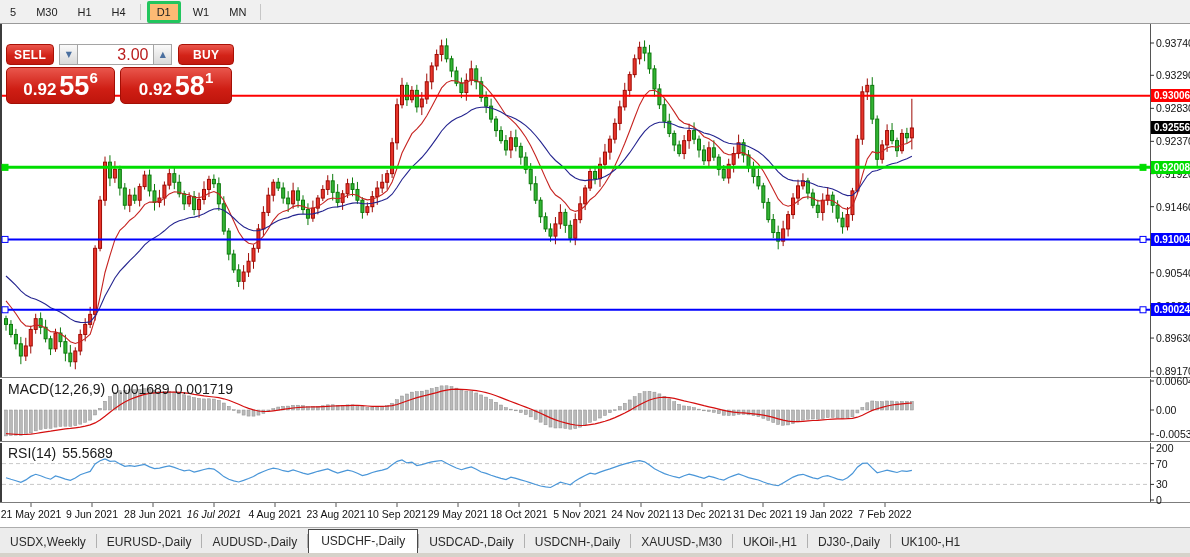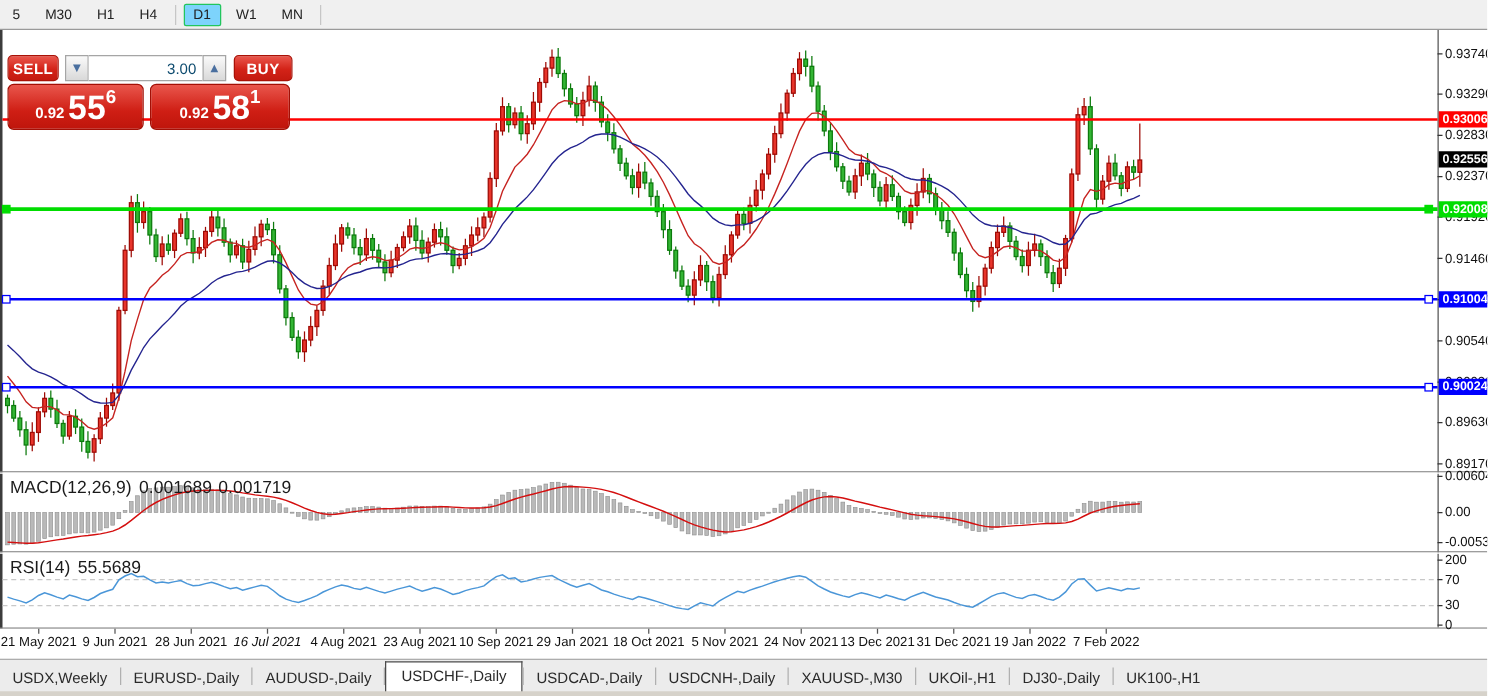--- a/index.html
+++ b/index.html
@@ -3,49 +3,49 @@
 <meta charset="utf-8">
 <style>
   html,body{margin:0;padding:0;background:#fff;}
   #app{position:relative;width:1190px;height:557px;overflow:hidden;
        font-family:"Liberation Sans",sans-serif;background:#fff;user-select:none;}
   
   #toolbar{position:absolute;left:0;top:0;width:1190px;height:23px;background:#f0f0f0;
            border-bottom:1px solid #9a9a9a;z-index:6;display:flex;align-items:center;}
   .tf-btn{font-size:11px;color:#222;padding:2px 7px;margin:0 2px;border:1px solid transparent;
           border-radius:2px;cursor:default;white-space:nowrap;}
-  .tf-btn.active{background:#7dd3fc;border:1px solid #22c55e;}
+  .tf-btn.active{background:#fdba74;border:3px solid #22c55e;}
   .tf-sep{width:1px;height:16px;background:#c6c6c6;margin:0 4px;}
   
   #chart-svg{position:absolute;left:0;top:0;z-index:2;}
   #chart-title{position:absolute;left:8px;top:27px;z-index:4;font-size:12px;font-weight:700;
                color:#10102a;letter-spacing:.2px;}
   #chart-title .sp{margin-right:7px;}
   #chart-title .arrow{font-size:9px;margin-right:4px;color:#111;}
   
   #trade-panel{position:absolute;left:6px;top:44px;z-index:5;width:228px;}
   #tp-row1{display:flex;height:21px;}
   .tp-btn{background:linear-gradient(180deg,#ea564c 0%,#d32318 55%,#c41a10 100%);
           border:1px solid #a91106;border-radius:4px;color:#fff;font-size:12px;font-weight:700;
           display:flex;align-items:center;justify-content:center;letter-spacing:.4px;}
   #sell-btn{width:52px;}
   #buy-btn{width:60px;margin-left:6px;}
   #vol-box{display:flex;margin-left:5px;height:21px;}
   .vol-arrow{width:17px;background:linear-gradient(180deg,#fafafa,#d9d9d9);border:1px solid #a5a5a5;
              display:flex;align-items:center;justify-content:center;font-size:8px;color:#4a6f9f;
              font-family:"DejaVu Sans",sans-serif;}
   #vol-field{width:70px;background:#fff;border-top:1px solid #a5a5a5;border-bottom:1px solid #a5a5a5;
-             font-size:12px;color:#0c4a6e;text-align:right;padding-right:5px;line-height:20px;padding-left:16px;}
+             font-size:16px;color:#b91c1c;text-align:right;padding-right:5px;line-height:20px;}
   #tp-row2{display:flex;margin-top:2px;}
   .quote-block{background:linear-gradient(180deg,#e9564c 0%,#cf1e14 60%,#bf150c 100%);
                border:1px solid #a30f05;border-radius:5px;color:#fff;height:35px;
                display:flex;align-items:center;justify-content:center;}
   #bid-block{width:107px;}
   #ask-block{width:110px;margin-left:5px;}
-  .q-small{font-size:12px;font-weight:700;margin-right:3px;margin-top:8px;}
+  .q-small{font-size:17px;font-weight:700;margin-right:3px;margin-top:8px;}
   .q-big{font-size:27px;font-weight:700;line-height:30px;}
   .q-sup{font-size:15px;font-weight:700;align-self:flex-start;margin-top:1px;}
   .quote-block{display:flex;align-items:center;}
   
   .ax-label{position:absolute;left:1156px;z-index:4;font-size:10.5px;color:#111;white-space:nowrap;}
   .badge{position:absolute;left:1151px;width:39px;height:13px;z-index:5;color:#fff;
          font-size:10px;font-weight:700;line-height:13px;padding-left:3px;white-space:nowrap;}
   
   .ind-label{position:absolute;left:8px;z-index:4;font-size:14px;color:#1a1a1a;}
   .ind-label .v1{margin-left:6px;}
@@ -750,21 +750,21 @@
       <div class="ax-label" style="top: 457.6px;">70</div>
       <div class="ax-label" style="top: 478.4px;">30</div>
       <div class="ax-label" style="top: 494px;">0</div>
       <div class="date-label" style="left: 31px;">21 May 2021</div>
       <div class="date-label" style="left: 92px;">9 Jun 2021</div>
       <div class="date-label" style="left: 153px;">28 Jun 2021</div>
       <div class="date-label" style="left: 214px; font-style: italic;">16 Jul 2021</div>
       <div class="date-label" style="left: 275px;">4 Aug 2021</div>
       <div class="date-label" style="left: 336px;">23 Aug 2021</div>
       <div class="date-label" style="left: 397px;">10 Sep 2021</div>
-      <div class="date-label" style="left: 458px;">29 Jan 2021</div>
+      <div class="date-label" style="left: 458px;">29 May 2021</div>
       <div class="date-label" style="left: 519px;">18 Oct 2021</div>
       <div class="date-label" style="left: 580px;">5 Nov 2021</div>
       <div class="date-label" style="left: 641px;">24 Nov 2021</div>
       <div class="date-label" style="left: 702px;">13 Dec 2021</div>
       <div class="date-label" style="left: 763px;">31 Dec 2021</div>
       <div class="date-label" style="left: 824px;">19 Jan 2022</div>
       <div class="date-label" style="left: 885px;">7 Feb 2022</div>
     </div>
 
   <div id="tabbar">

